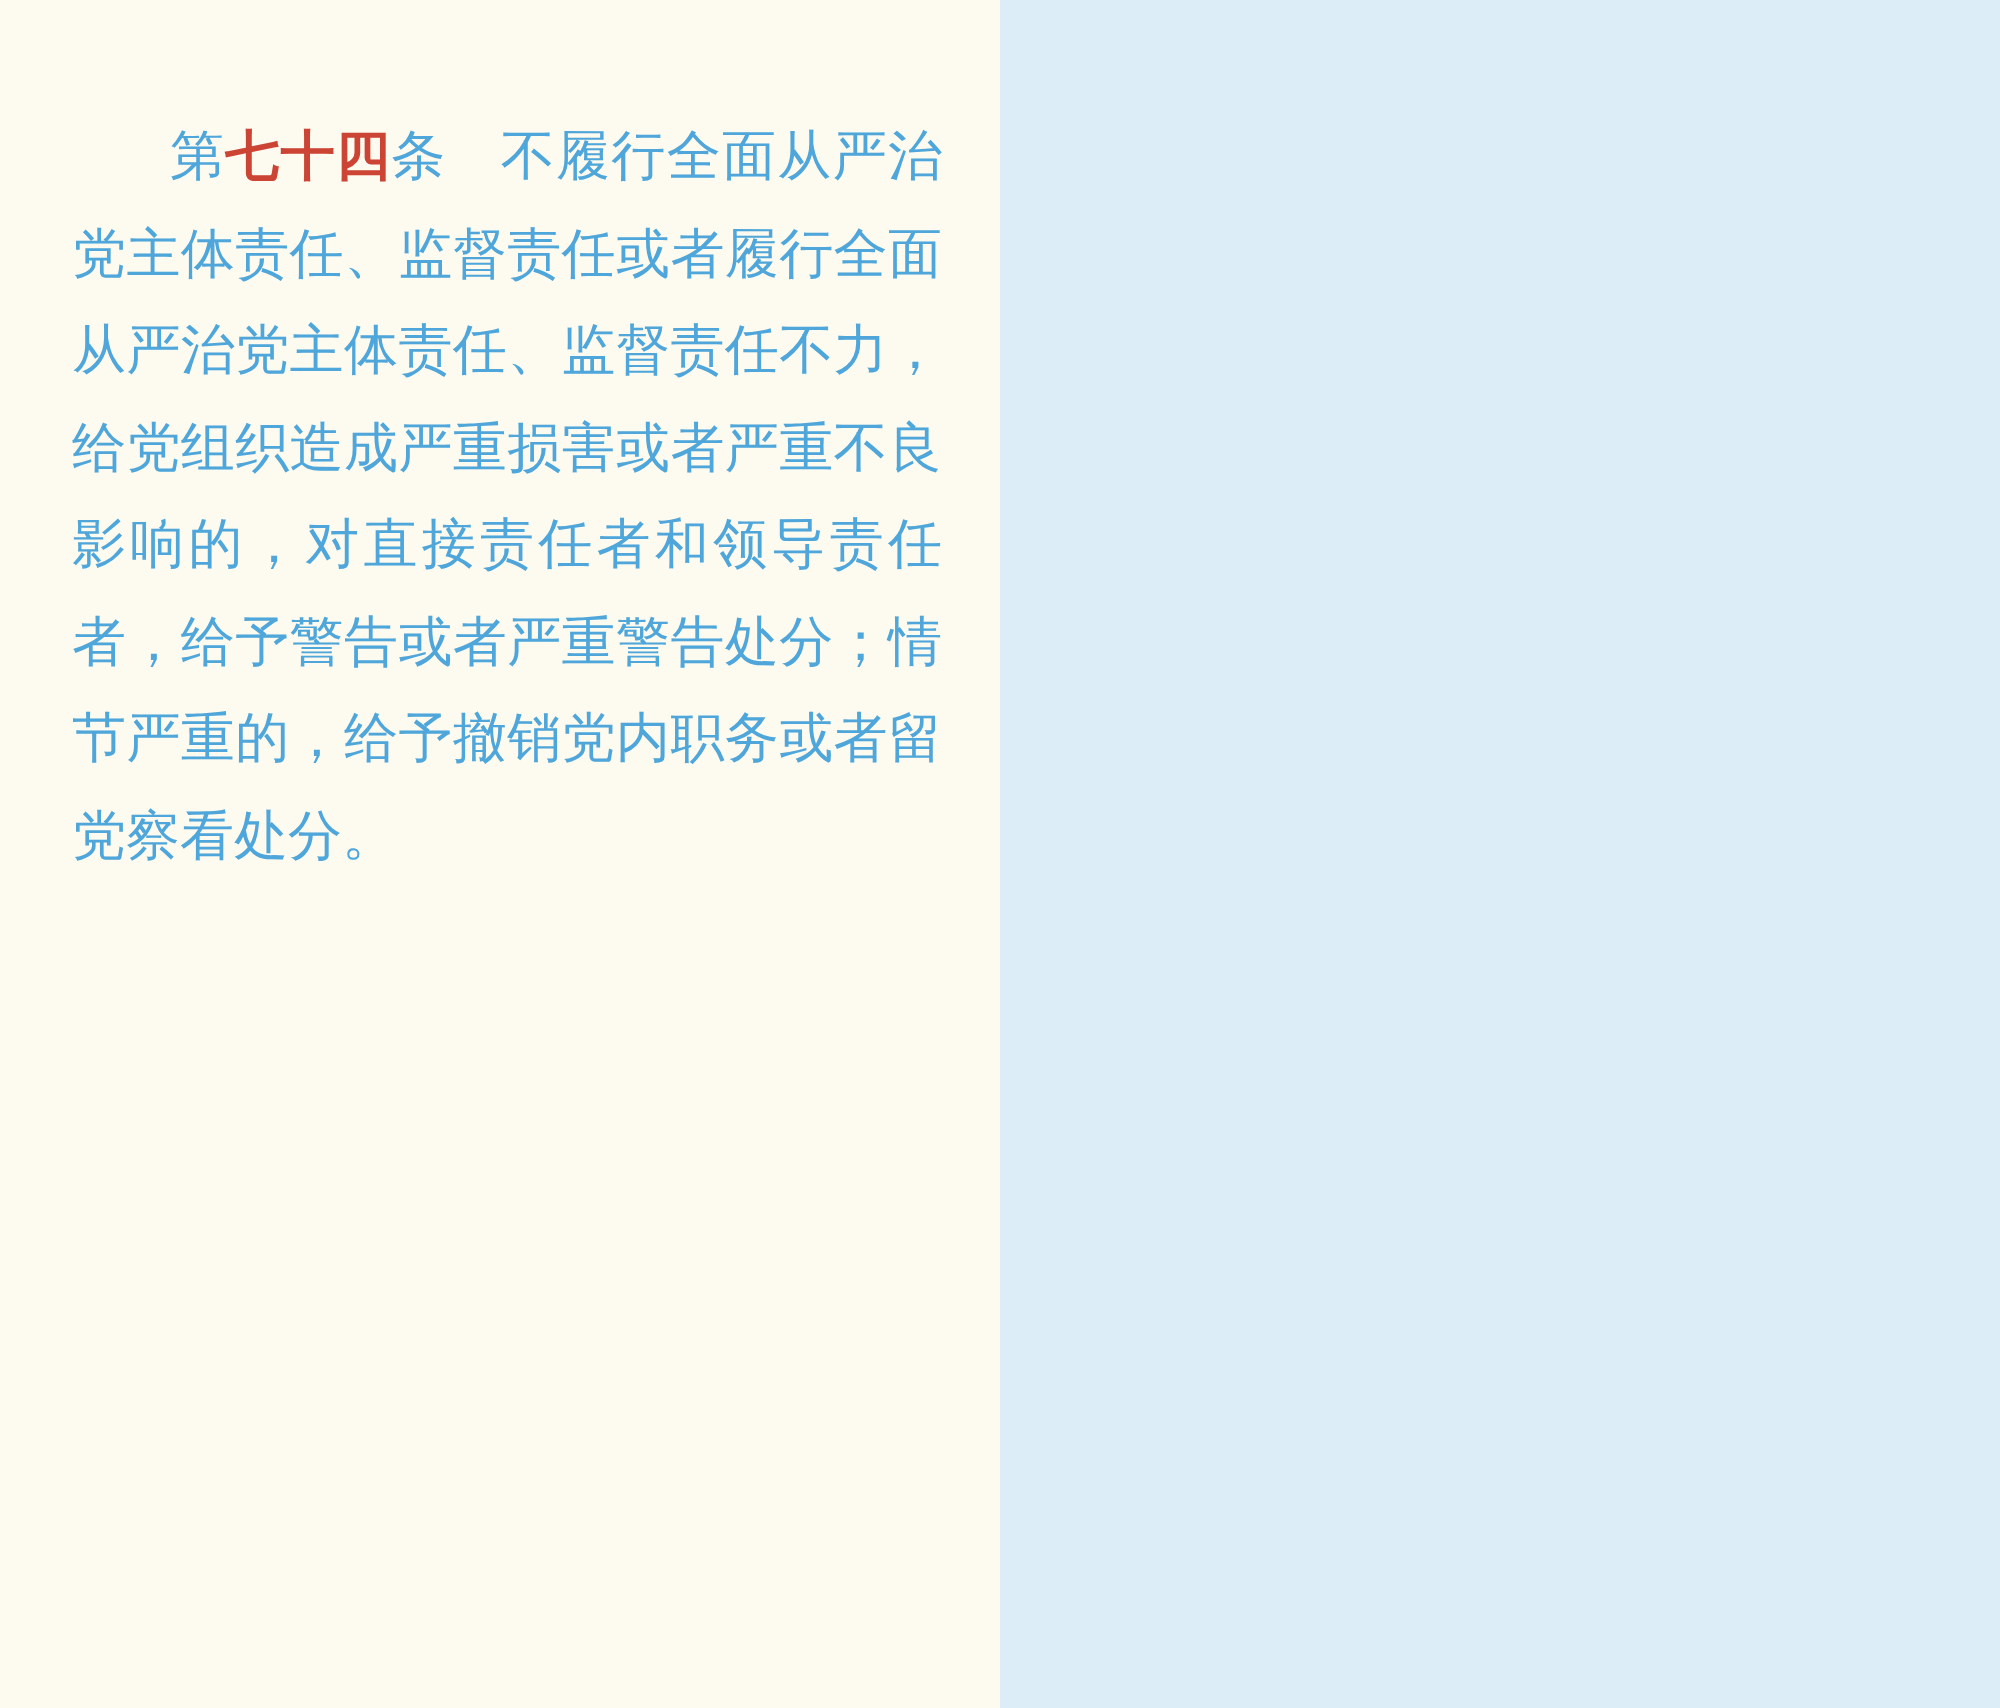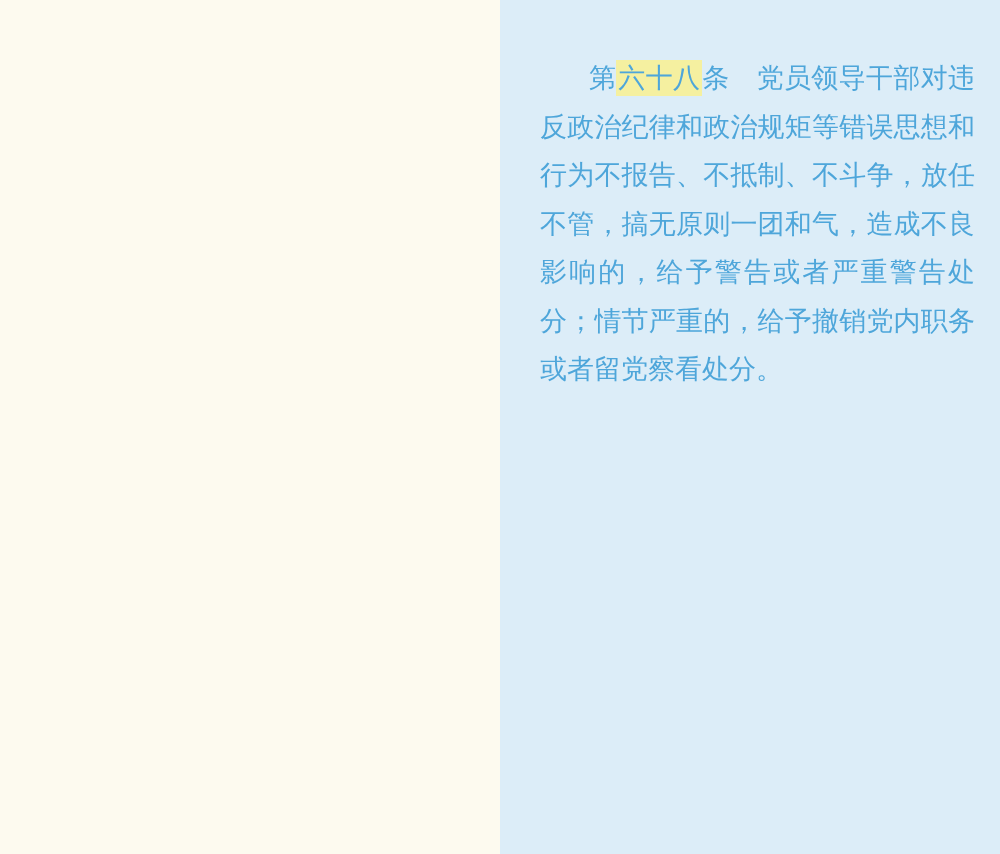--- a/index.html
+++ b/index.html
@@ -52,21 +52,21 @@
   .art-body{
     margin-left:27px;
   }
 </style>
 </head>
 <body>
 
 <div class="page">
 
   <div class="panel panel-left">
+    <p class="article">
+      <span>第</span><span class="art-num-red">七十四</span><span>条</span><span class="art-body">不履行全面从严治党主体责任、监督责任或者履行全面从严治党主体责任、监督责任不力，给党组织造成严重损害或者严重不良影响的，对直接责任者和领导责任者，给予警告或者严重警告处分；情节严重的，给予撤销党内职务或者留党察看处分。</span>
+    </p>
   </div>
 
   <div class="panel panel-right">
-    <p class="article">
-      <span>第</span><span class="art-num-hl">六十八</span><span>条</span><span class="art-body">党员领导干部对违反政治纪律和政治规矩等错误思想和行为不报告、不抵制、不斗争，放任不管，搞无原则一团和气，造成不良影响的，给予警告或者严重警告处分；情节严重的，给予撤销党内职务或者留党察看处分。</span>
-    </p>
   </div>
 
 </div>
 
 </body></html>

